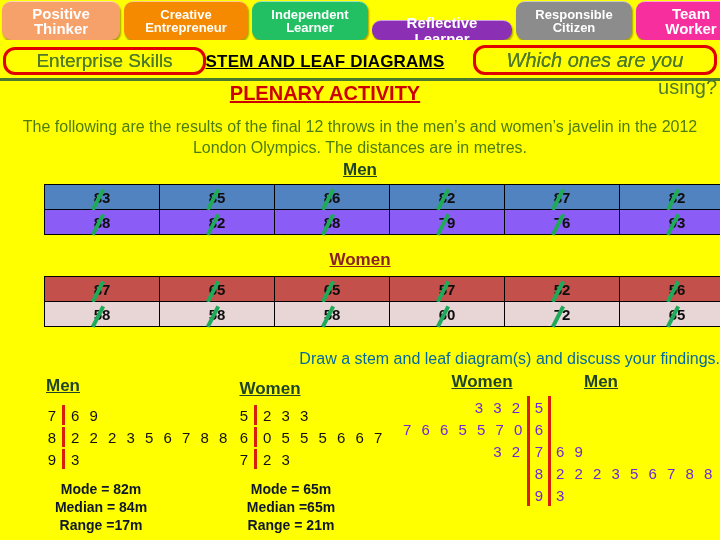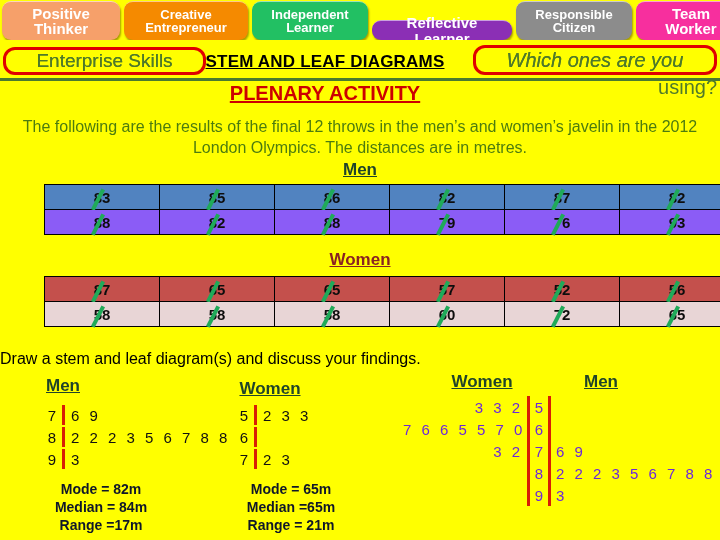--- a/index.html
+++ b/index.html
@@ -108,22 +108,22 @@
     content:"";position:absolute;left:-3px;top:-3px;
     width:17px;height:23px;
     border-left:4px solid #1faa59;
     transform:rotate(27deg);
     transform-origin:bottom left;
     pointer-events:none;
   }
 
   
   #draw-instruction{
-    position:absolute;left:0;top:350px;width:720px;text-align:left;
-    font-size:16px;color:#000000;
+    position:absolute;left:0;top:350px;width:720px;text-align:right;
+    font-size:16px;color:#0369a1;
   }
 
   
   .sl-title{
     position:absolute;font-weight:bold;font-size:17px;color:#20442a;
     text-decoration:underline;text-align:center;
   }
   .sl-rows{position:absolute;font-size:15px;color:#111;}
   .sl-row{display:flex;align-items:center;height:22px;}
   .sl-stem{width:16px;text-align:right;}
@@ -259,20 +259,21 @@
 <div class="sl-title" style="left:212px;top:379px;width:116px;">Women</div>
 <div class="sl-rows" id="women-plot-rows" style="left:232px;top:404px;">
     <div class="sl-row">
       <div class="sl-stem">5</div>
       <div class="sl-bar"></div>
       <div class="sl-leaves">2 3 3</div>
     </div>
     <div class="sl-row">
       <div class="sl-stem">6</div>
       <div class="sl-bar"></div>
+      <div class="sl-leaves">0 5 5 5 6 6 7</div>
     </div>
     <div class="sl-row">
       <div class="sl-stem">7</div>
       <div class="sl-bar"></div>
       <div class="sl-leaves">2 3</div>
     </div>
   </div>
 <div class="sl-stats" id="women-plot-stats" style="left:196px;top:480px;width:190px;">
   <div>Mode = 65m</div>
   <div>Median =65m</div>

